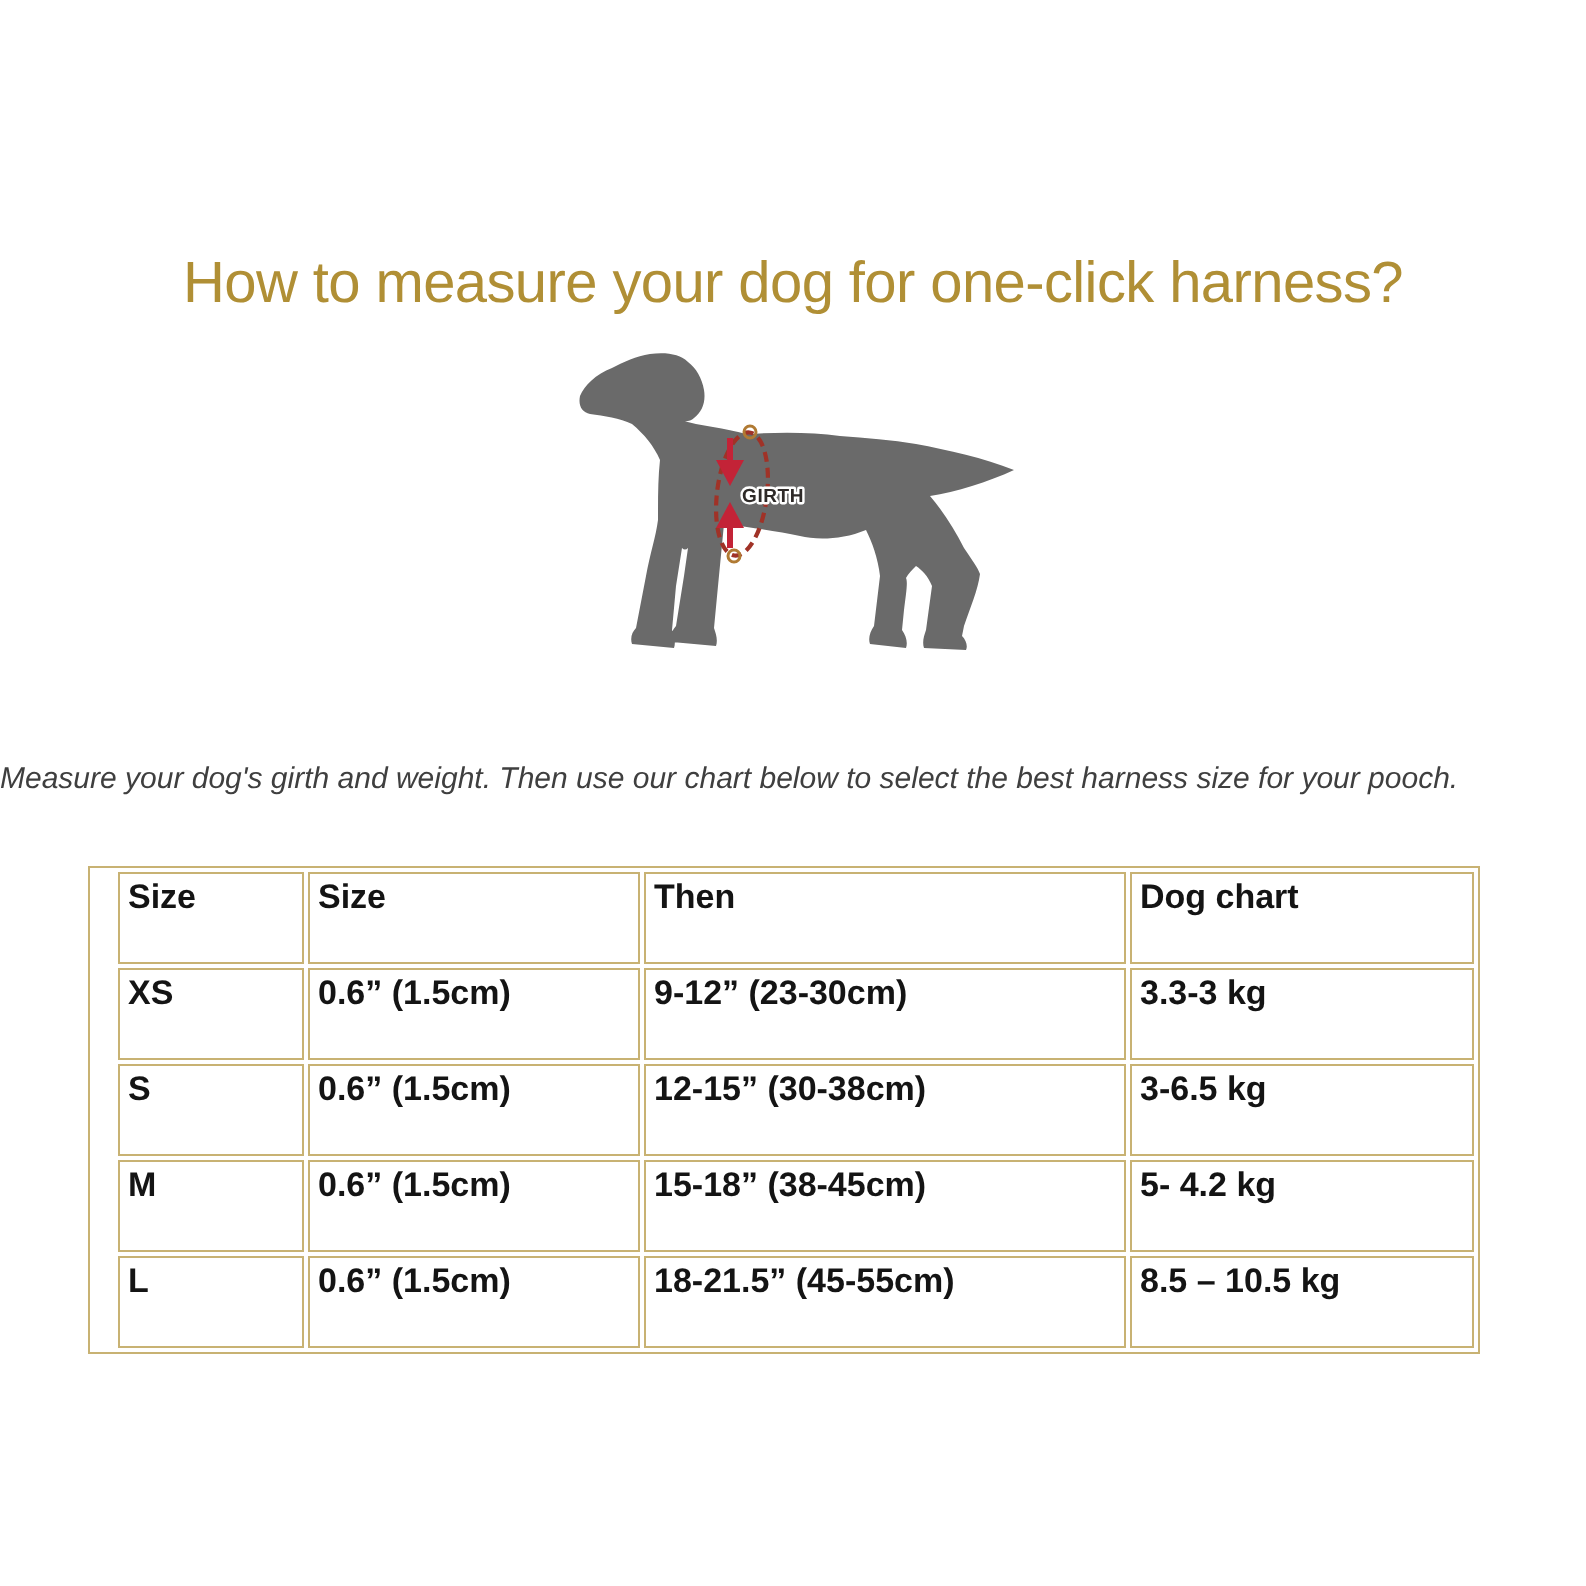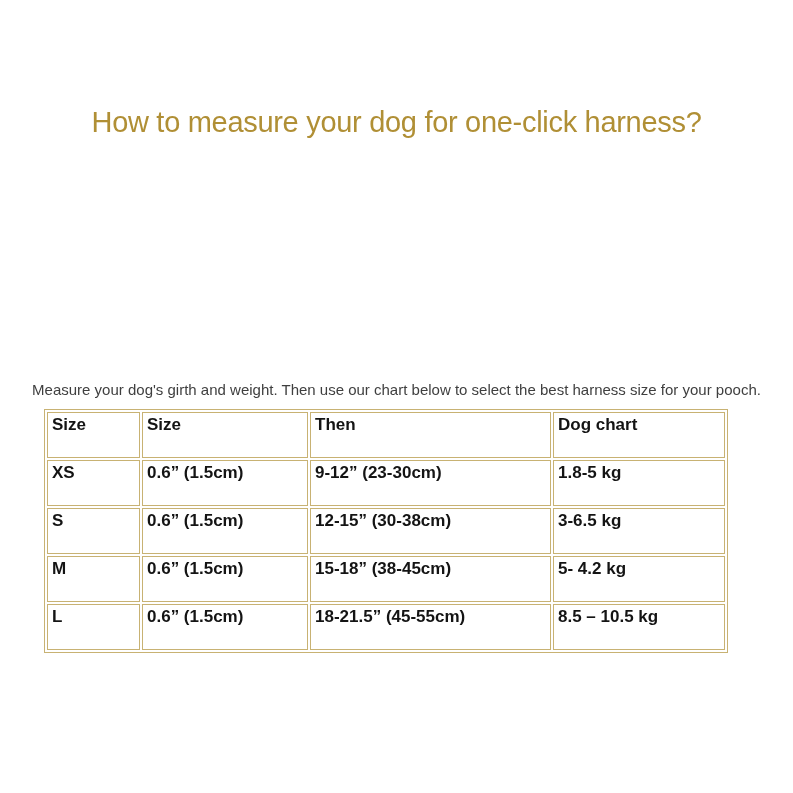--- a/index.html
+++ b/index.html
@@ -10,37 +10,38 @@
     --girth-ring:#b07a33;
   }
   *{box-sizing:border-box;}
   html,body{margin:0;padding:0;}
   body{font-family:"Liberation Sans",sans-serif;background:#fff;}
   .page{
     position:relative;width:793px;height:793px;
     background:var(--page-bg);overflow:hidden;
   }
   .page-title{
-    position:absolute;top:106px;left:0;width:100%;
+    position:absolute;top:126px;left:0;width:100%;
     margin:0;text-align:center;white-space:nowrap;
     font-size:29px;font-weight:400;letter-spacing:-0.3px;
     color:var(--title);
   }
   .dog-wrap{position:absolute;left:278px;top:173px;width:244px;height:162px;}
   .dog-wrap svg{display:block;width:100%;height:100%;}
   .instructions{
     position:absolute;top:380px;left:0;width:100%;
-    margin:0;text-align:center;white-space:nowrap;
-    font-size:15px;line-height:20px;color:var(--body-text);
+    margin:0;white-space:nowrap;
+    font-size:15px;line-height:20px;color:var(--body-text);font-style:italic;
   }
   table.size-chart{
-    position:absolute;left:44px;top:409px;width:672px;
+    position:absolute;left:44px;top:433px;width:672px;
     table-layout:fixed;border-collapse:separate;border-spacing:2px;
     border:1px solid var(--table-border);
     color:var(--table-text);
+    padding-left:12px;
   }
   .size-chart th,.size-chart td{
     border:1px solid var(--table-border);
     height:46px;padding:2px 4px;vertical-align:top;text-align:left;
     font-size:17px;font-weight:700;overflow:hidden;white-space:nowrap;
   }
   .size-chart th{font-weight:bold;}
   .girth-text{
     font-family:"Liberation Sans",sans-serif;font-size:9.5px;font-weight:bold;
     letter-spacing:0.3px;
@@ -48,20 +49,85 @@
     fill:var(--girth-label);
   }
 </style>
 </head>
 <body>
 
 <div class="page">
 
   <h1 class="page-title">How to measure your dog for one-click harness?</h1>
 
+  <div class="dog-wrap">
+    <svg viewBox="0 0 244 162" xmlns="http://www.w3.org/2000/svg">
+
+      <path style="fill:var(--dog)" d="
+        M 12 25
+        C 14 20 20 14 28 11
+        C 34 8 40 5 47 4
+        C 55 3 62 4 66 8
+        C 70 11 73 16 74 22
+        C 75 28 73 33 69 36
+        C 67 38 64 38 62 37
+        C 72 40 85 41 95 44
+        C 112 43 128 43 142 45
+        C 155 46 168 47 180 49
+        C 196 52 214 56 229 62
+        C 216 68 200 73 187 75
+        C 193 82 199 91 204 101
+        C 208 107 211 111 212 114
+        C 211 122 207 131 204 140
+        L 203 145
+        C 205 147 206 150 205 152
+        L 184 151
+        C 183 148 184 145 185 142
+        L 188 120
+        C 186 115 183 112 180 110
+        C 178 112 176 114 175 116
+        C 176 118 175 124 174 132
+        L 173 142
+        C 175 145 176 148 175 151
+        L 157 149
+        C 156 146 157 143 159 140
+        L 162 115
+        C 161 106 158 98 155 92
+        C 143 97 130 97 122 95
+        C 112 93 100 91 84 89
+        L 81 120
+        L 79 141
+        C 80 144 81 147 80 150
+        L 58 148
+        C 57 145 58 142 60 140
+        L 64 115
+        L 66 101
+        C 65 102 64 102 63 101
+        L 60 120
+        L 58 142
+        C 59 145 60 148 59 151
+        L 38 149
+        C 37 146 38 143 40 141
+        L 45 115
+        C 47 104 50 95 51 87
+        C 51 76 51 66 52 57
+        C 49 50 44 44 38 39
+        C 32 36 24 35 17 34
+        C 13 33 11 30 12 25
+        Z"></path>
+
+      <ellipse cx="93" cy="74" rx="12.5" ry="31" transform="rotate(7 93 74)" style="fill:none;stroke:var(--girth-ellipse);stroke-width:2.1;stroke-dasharray:5 3"></ellipse>
+      <circle cx="97" cy="43" r="3" style="fill:none;stroke:var(--girth-ring);stroke-width:1.5"></circle>
+      <circle cx="89" cy="105" r="3" style="fill:none;stroke:var(--girth-ring);stroke-width:1.5"></circle>
+
+      <path d="M85.5 46 L88.5 46 L88.5 57 L94 57 L87 70 L80 57 L85.5 57 Z" style="fill:var(--girth-arrow)"></path>
+      <path d="M87 78 L94 91 L88.5 91 L88.5 101 L85.5 101 L85.5 91 L80 91 Z" style="fill:var(--girth-arrow)"></path>
+      <text class="girth-text" x="93" y="78">GIRTH</text>
+    </svg>
+  </div>
 
   <p class="instructions">Measure your dog's girth and weight. Then use our chart below to select the best harness size for your pooch.</p>
 
   <table class="size-chart">
     <colgroup>
       <col style="width:93px">
         <col style="width:166px">
         <col style="width:241px">
         <col style="width:172px">
     </colgroup>
@@ -71,21 +137,21 @@
         <th>Size</th>
         <th>Then</th>
         <th>Dog chart</th>
       </tr>
     </thead>
     <tbody>
       <tr>
         <td>XS</td>
         <td>0.6” (1.5cm)</td>
         <td>9-12” (23-30cm)</td>
-        <td>1.8-5 kg</td>
+        <td>3.3-3 kg</td>
       </tr>
       <tr>
         <td>S</td>
         <td>0.6” (1.5cm)</td>
         <td>12-15” (30-38cm)</td>
         <td>3-6.5 kg</td>
       </tr>
       <tr>
         <td>M</td>
         <td>0.6” (1.5cm)</td>

